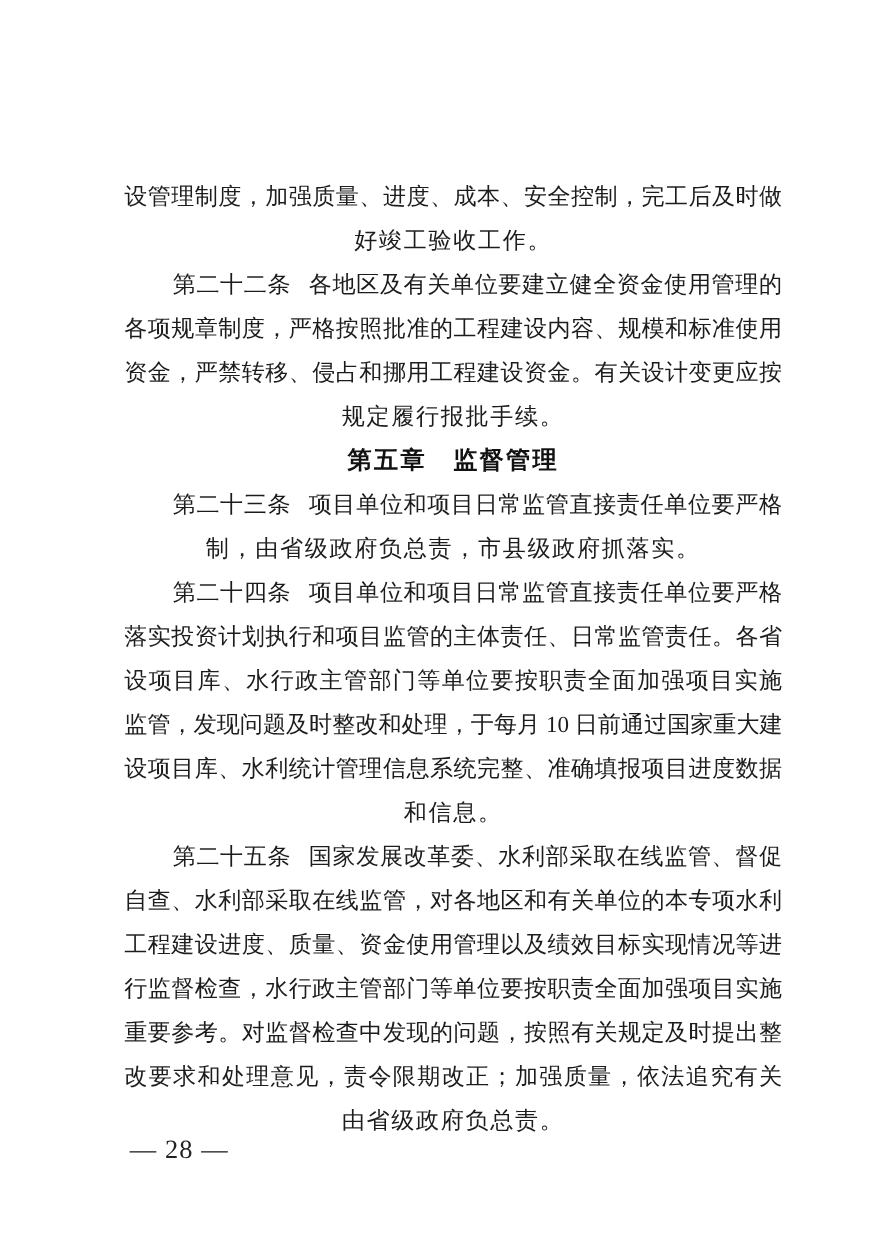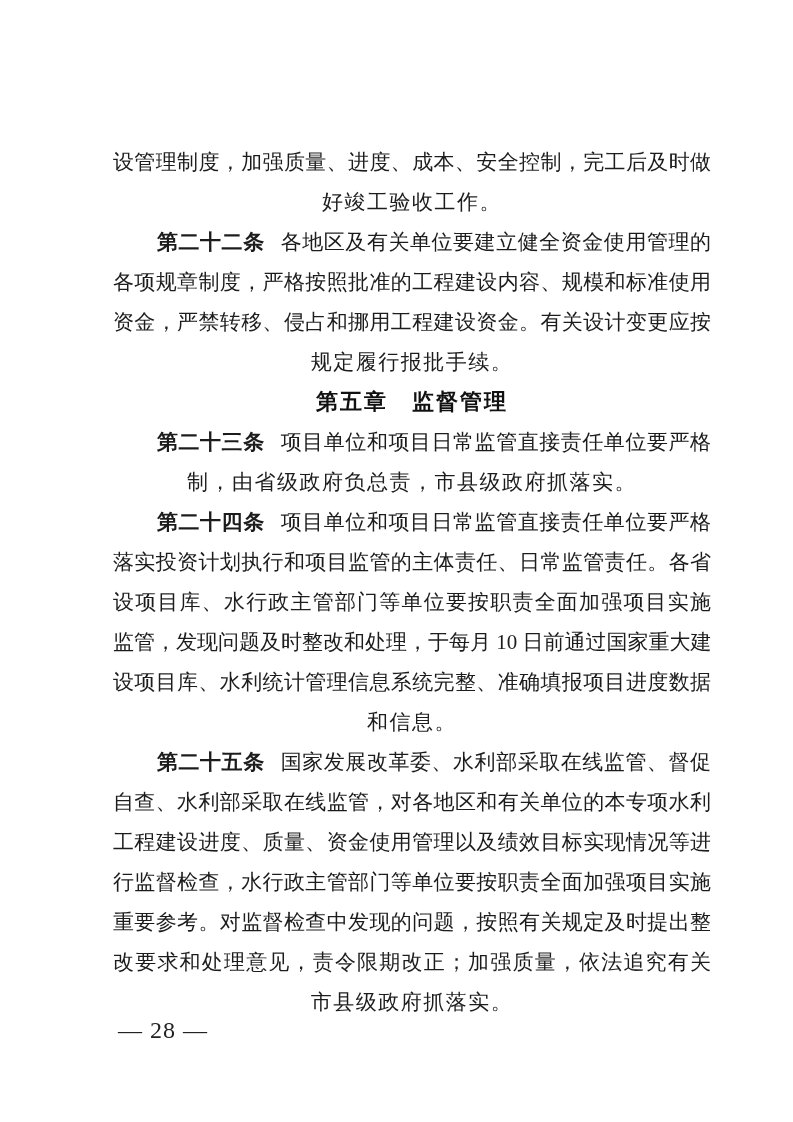--- a/index.html
+++ b/index.html
@@ -3,42 +3,42 @@
 <meta charset="utf-8">
 <style>
   html,body{margin:0;padding:0;}
   body{
     width:793px;height:1122px;
     background:#ffffff;
     position:relative;
     font-family:"Liberation Serif","DejaVu Serif",serif;
     color:#1c1c1c;
   }
-  .page{position:absolute;inset:0;background:#ffffff;}
+  .page{position:absolute;inset:0;background:#ffffff;margin-top:16px;}
   .textblock{
     position:absolute;left:113px;top:142px;width:598px;
     overflow:hidden;
   }
   .line{
     height:40px;line-height:40px;
     font-size:21px;
     white-space:nowrap;
   }
   .just{
     text-align:justify;
     text-align-last:justify;
     text-justify:inter-ideograph;
     letter-spacing:0;
   }
   .end{
     text-align:center;
     letter-spacing:1.5px;
   }
   .ind{text-indent:44px;}
-  .lbl{font-weight:bold;margin-right:16px;}
+  .lbl{font-weight:normal;margin-right:16px;}
   .chapter{
     height:40px;line-height:40px;
     text-align:center;
     font-weight:bold;
     font-size:22px;
     letter-spacing:2px;
     font-family:Liberation Sans, sans-serif;
     color:#111111;
   }
   .pagenum{
@@ -74,19 +74,19 @@
     <div class="line just"><span>监管，发现问题及时整改和处理，于每月 10 日前通过国家重大建</span></div>
     <div class="line just"><span>设项目库、水利统计管理信息系统完整、准确填报项目进度数据</span></div>
     <div class="line end"><span>和信息。</span></div>
 
     <div class="line just ind"><span class="lbl">第二十五条</span><span>国家发展改革委、水利部采取在线监管、督促</span></div>
     <div class="line just"><span>自查、水利部采取在线监管，对各地区和有关单位的本专项水利</span></div>
     <div class="line just"><span>工程建设进度、质量、资金使用管理以及绩效目标实现情况等进</span></div>
     <div class="line just"><span>行监督检查，水行政主管部门等单位要按职责全面加强项目实施</span></div>
     <div class="line just"><span>重要参考。对监督检查中发现的问题，按照有关规定及时提出整</span></div>
     <div class="line just"><span>改要求和处理意见，责令限期改正；加强质量，依法追究有关</span></div>
-    <div class="line end"><span>市县级政府抓落实。</span></div>
+    <div class="line end"><span>由省级政府负总责。</span></div>
 
   </div>
 
   <div class="pagenum">— 28 —</div>
 
 </div>
 
 </body></html>

